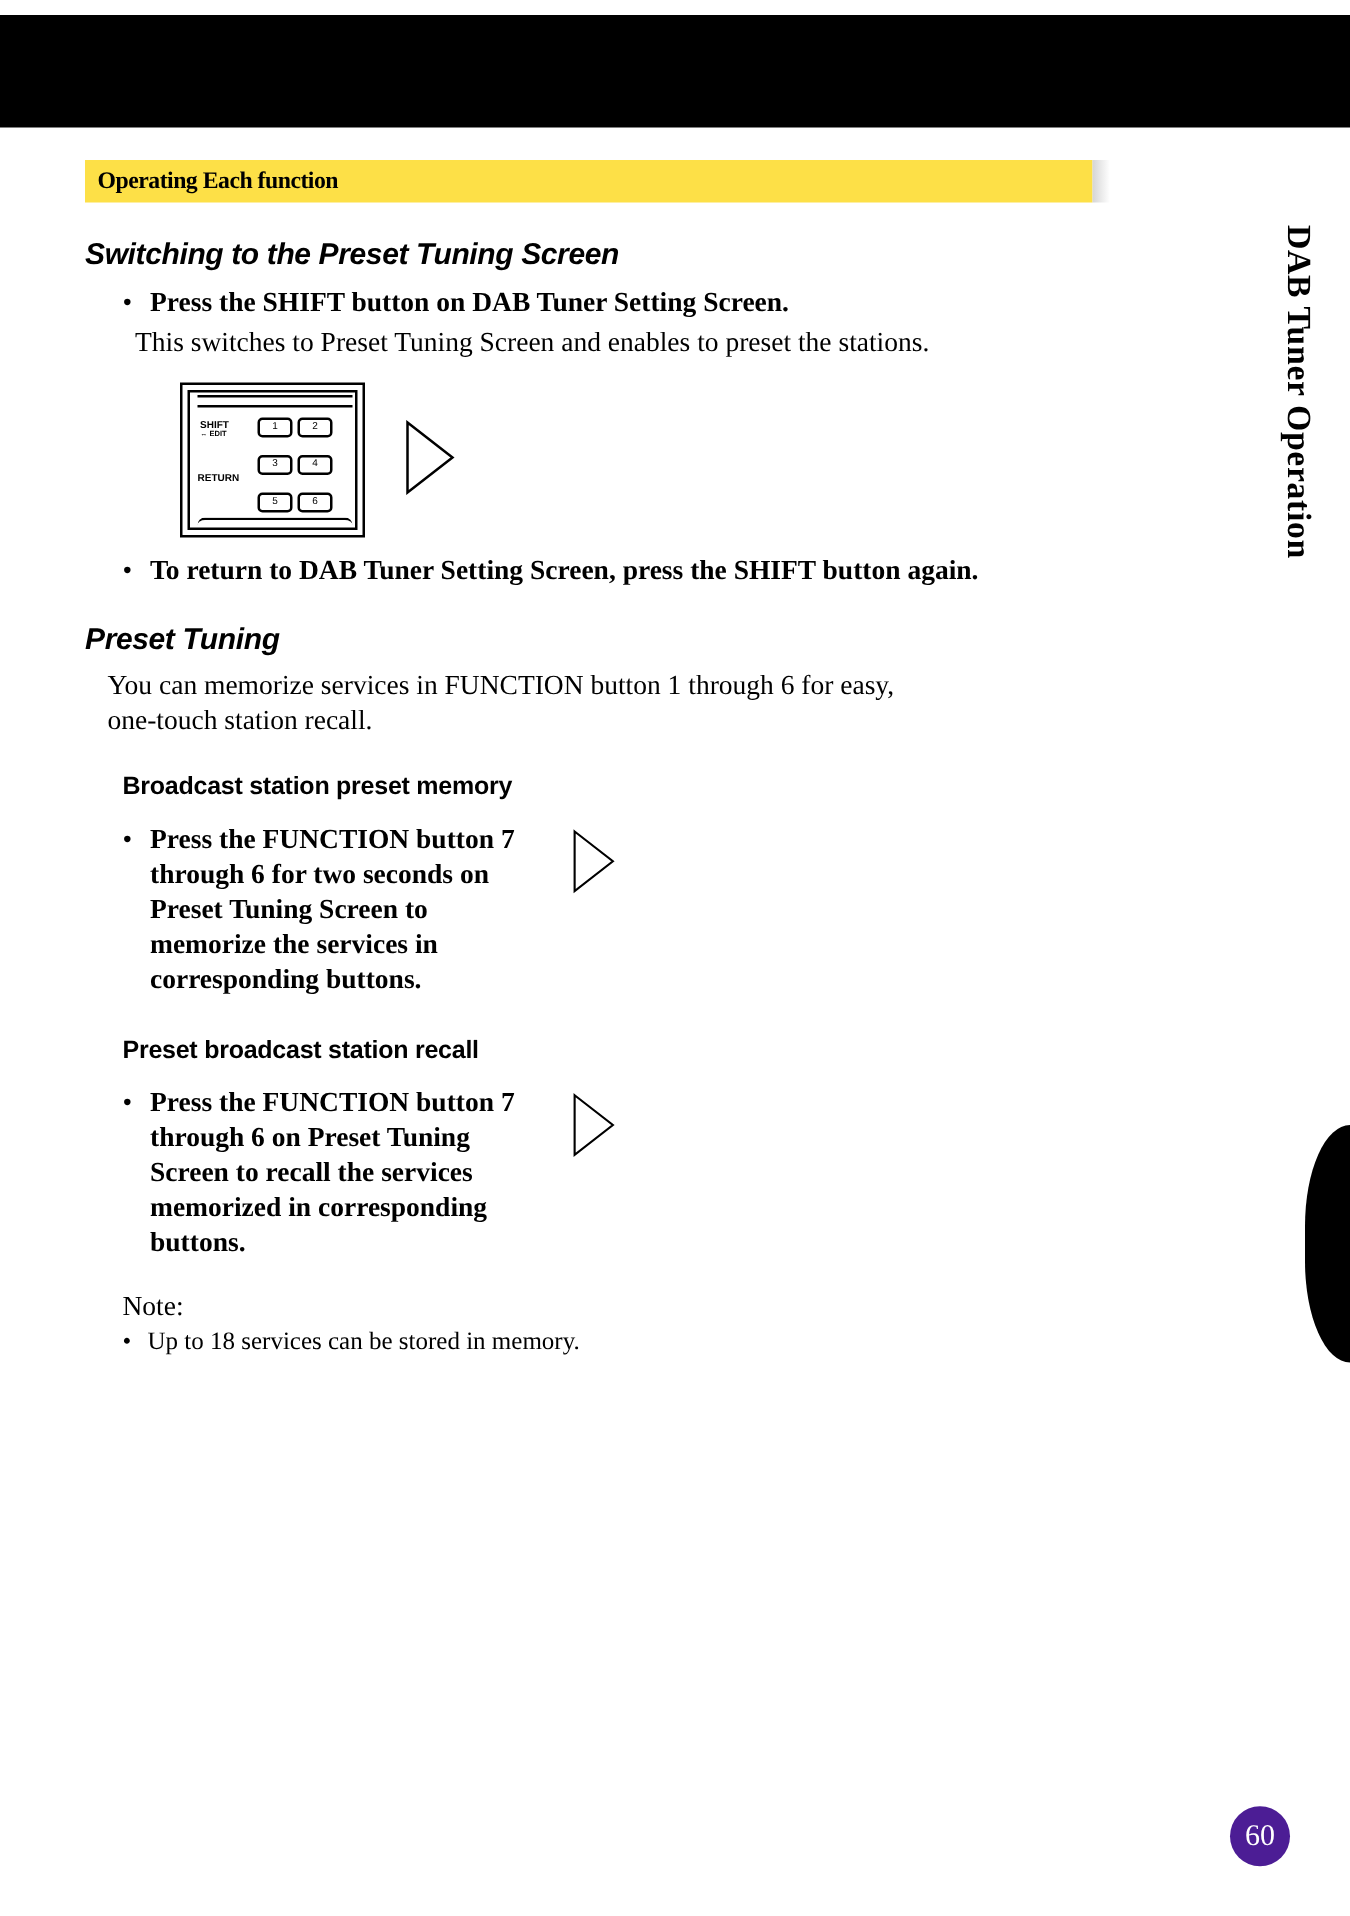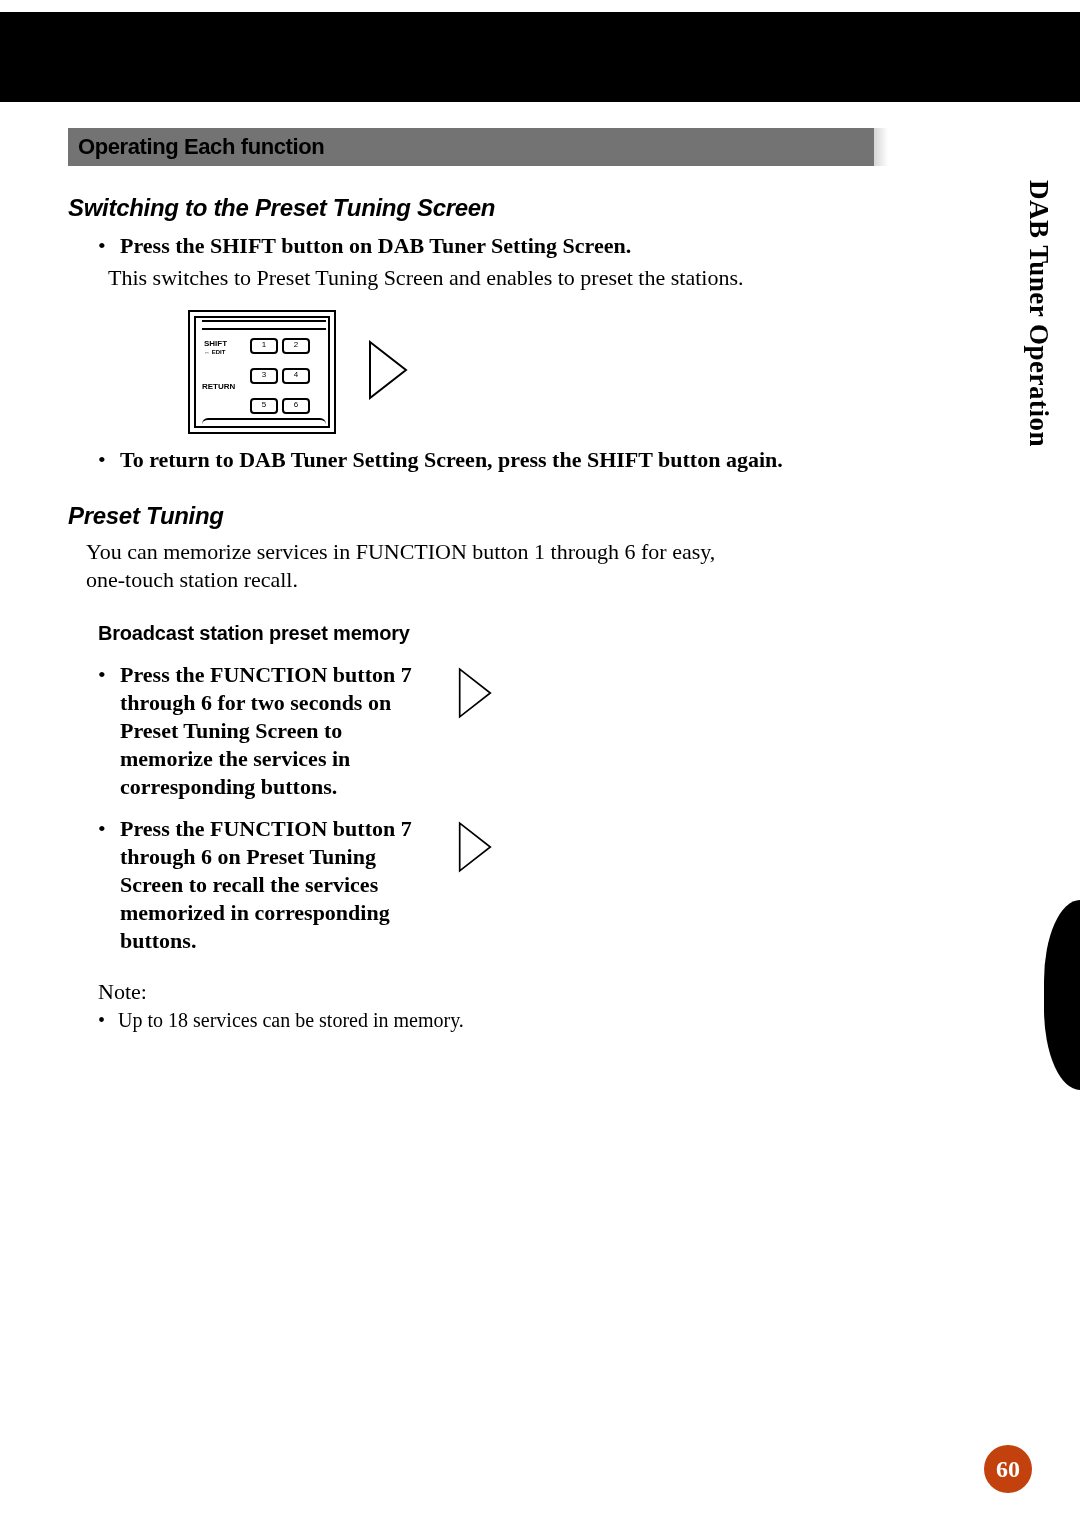--- a/index.html
+++ b/index.html
@@ -24,24 +24,24 @@
     position: absolute;
     top: 128px;
     left: 68px;
     width: 820px;
   }
   .section-header-row {
     display: flex;
     align-items: stretch;
   }
   .section-header {
-    background: #737373;
-    font-family: Liberation Sans, sans-serif;
-    font-weight: bold;
-    font-size: 22px;
+    background: #fde047;
+    font-family: Liberation Serif, serif;
+    font-weight: bold;
+    font-size: 19px;
     padding: 6px 10px 6px 10px;
     flex: 1;
     letter-spacing: -0.4px;
   }
   .section-header-tail {
     width: 14px;
     background: linear-gradient(to right, #d5d5d5, #fff);
   }
   .subsection {
     font-family: Arial, Helvetica, sans-serif;
@@ -129,36 +129,36 @@
     border-top-left-radius: 40px 90px;
     border-bottom-left-radius: 40px 90px;
   }
 
   
   .page-num {
     position: absolute;
     right: 48px;
     bottom: 40px;
     font-family: "Times New Roman", serif;
-    font-weight: bold;
+    font-weight: normal;
     font-size: 24px;
     color: #fff;
-    background: #c2410c;
+    background: #4c1d95;
     border-radius: 50%;
     width: 48px;
     height: 48px;
     display: flex;
     align-items: center;
     justify-content: center;
   }
 
   
   .remote-fig {
     position: relative;
-    margin: 18px 0 16px 120px;
+    margin: 18px 0 16px 76px;
     width: 300px;
     height: 120px;
     text-decoration: underline;
   }
   .remote {
     position: absolute;
     left: 0;
     top: 0;
     width: 144px;
     height: 120px;
@@ -283,20 +283,21 @@
     </div>
     <div class="col-right">
       <div class="arrow2">
         <svg viewBox="0 0 40 60">
             <polygon points="2,2 38,30 2,58" fill="none" stroke="#000" stroke-width="2"></polygon>
           </svg>
       </div>
     </div>
   </div>
 
+  <div class="sub-bold">Preset broadcast station recall</div>
   <div class="two-col">
     <div class="col-left">
       <div class="bullet-row">
         <div class="bullet-dot">•</div>
         <div class="bullet-bold">Press the FUNCTION button 7 through 6 on Preset Tuning Screen to recall the services memorized in corresponding buttons.</div>
       </div>
     </div>
     <div class="col-right">
       <div class="arrow2">
         <svg viewBox="0 0 40 60">

